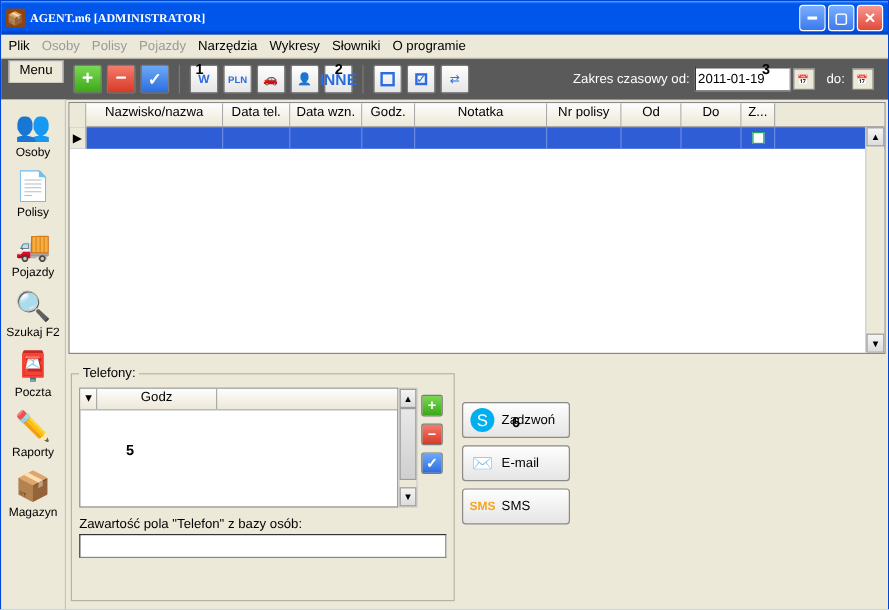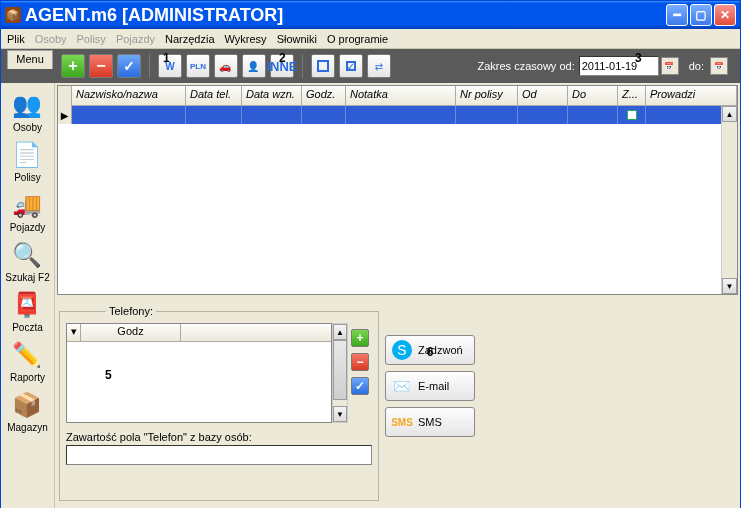--- a/index.html
+++ b/index.html
@@ -1,20 +1,20 @@
 <!DOCTYPE html>
 <html><head>
 <meta charset="utf-8">
 <style>
   * { box-sizing: border-box; margin: 0; padding: 0; }
   body { font-family: Tahoma, sans-serif; font-size: 11px; background: #fff; overflow: hidden; }
   .window { width: 741px; height: 508px; border: 1px solid #0046d5; background: #ece9d8; position: relative; }
   .titlebar { height: 28px; background: linear-gradient(to bottom, #3a95ff 0%, #0055ea 8%, #0055ea 85%, #003bb8 100%); display: flex; align-items: center; padding: 0 4px; color: #fff; font-weight: bold; }
   .titlebar-icon { width: 16px; height: 16px; background: #8b4513; border-radius: 2px; margin-right: 4px; display:inline-flex;align-items:center;justify-content:center; }
-  .titlebar-title { flex: 1; font-size: 18px; }
+  .titlebar-title { flex: 1; font-size: 10px; font-family: Liberation Serif, serif; }
   .titlebar-btns { display: flex; gap: 2px; }
   .titlebar-btn { width: 22px; height: 22px; background: linear-gradient(to bottom, #7aaeff, #3b7aed); border: 1px solid #fff; border-radius: 3px; display:flex; align-items:center; justify-content:center; color:#fff; font-weight:bold; font-size:12px; cursor:pointer; }
   .titlebar-btn.close { background: linear-gradient(to bottom, #f79791, #e14a3c); }
   .menubar { height: 20px; background: #ece9d8; display:flex; align-items:center; padding: 0 6px; gap: 10px; border-bottom: 1px solid #c8c5b4; }
   .menubar-item { cursor:pointer; color:#000; }
   .menubar-item.disabled { color:#9a9a9a; cursor:default; }
   .darkbar { height: 34px; background: #5a5a5a; display:flex; align-items:center; padding-left:60px; padding-right:6px; }
   .menu-tab { position:absolute; left:6px; top:49px; width:46px; height:19px; background:#ece9d8; border:1px solid #a0a0a0; border-bottom:none; text-align:center; line-height:17px; font-size:11px; }
   .tb-group { display:flex; gap:4px; margin-right:8px; padding-right:8px; border-right:1px solid #7a7a7a; }
   .tb-group.noborder { border-right:none; }
@@ -28,31 +28,31 @@
   .range-to { color:#fff; margin:0 4px; }
   .hint-num { position:absolute; font-weight:bold; font-size:12px; color:#000; z-index:50; }
   .body-area { position:relative; height:426px; }
   .sidebar { position:absolute; left:0; top:0; bottom:0; width:54px; background:#ece9d8; border-right:1px solid #c8c5b4; display:flex; flex-direction:column; align-items:center; padding-top:4px; gap:2px; }
   .side-item { width:48px; display:flex; flex-direction:column; align-items:center; cursor:pointer; padding:2px 0; }
   .side-icon { width:32px; height:32px; display:flex;align-items:center;justify-content:center; font-size:24px; }
   .side-label { font-size:10px; margin-top:1px; text-align:center; }
   .main { position:absolute; left:54px; right:0; top:0; bottom:0; display:flex; flex-direction:column; }
   .grid-area { flex:0 0 210px; background:#fff; border:1px solid #888; margin:2px 2px 0 2px; position:relative; overflow:hidden; }
   .grid-header { display:flex; height:20px; background:#ece9d8; border-bottom:1px solid #aaa; }
-  .grid-col { border-right:1px solid #aaa; padding:2px 4px; text-align:left; white-space:nowrap; overflow:hidden; font-size:11px; background:linear-gradient(to bottom,#fdfdfc,#ece9d8);font-style:italic; }
+  .grid-col { border-right:1px solid #aaa; padding:2px 4px; text-align:center; white-space:nowrap; overflow:hidden; font-size:11px; background:linear-gradient(to bottom,#fdfdfc,#ece9d8); }
   .grid-row { display:flex; height:18px; background:#2f5dd5; color:#fff; }
   .grid-cell { border-right:1px solid #6a8ae0; }
   .row-marker { width:14px; background:#ece9d8; border-right:1px solid #aaa; display:flex;align-items:center;justify-content:center; color:#000; font-size:10px; }
   .grid-vscroll { position:absolute; right:0; top:20px; bottom:0; width:16px; background:#ece9d8; border-left:1px solid #ccc; }
   .scroll-btn { height:16px; background:linear-gradient(to bottom,#f5f5f5,#dcdcdc); border:1px solid #9c9c9c; display:flex;align-items:center;justify-content:center;font-size:8px; }
   .scroll-thumb { background:linear-gradient(to bottom,#e8e8e8,#cfcfcf); border:1px solid #9c9c9c; height:60px; }
   .splitter { height:6px; background:#ece9d8; cursor:row-resize; }
   .bottom-area { flex:1; background:#ece9d8; padding:4px; display:flex; gap:6px; }
   fieldset { border:1px solid #b7b3a3; padding:6px; }
-  legend { font-size:11px; padding:0 3px;margin-left:40px; }
+  legend { font-size:11px; padding:0 3px; }
   .telefony-box { width:320px; height:196px; position:relative; display:flex; flex-direction:column; }
   .phones-grid { flex:0 0 100px; display:flex; }
   .phones-table { flex:1; background:#fff; border:1px solid #888; }
   .phones-header { display:flex; height:18px; background:linear-gradient(to bottom,#fdfdfc,#ece9d8); border-bottom:1px solid #aaa; }
   .phones-col { border-right:1px solid #aaa; text-align:center; padding:1px 4px; font-size:11px; }
   .phones-vscroll { width:16px; background:#ece9d8; border:1px solid #ccc; display:flex; flex-direction:column; }
   .phones-ctrl { width:24px; display:flex; flex-direction:column; gap:6px; align-items:center; padding-top:6px; }
   .mini-btn { width:18px; height:18px; border:1px solid #7a7a7a; border-radius:2px; display:flex;align-items:center;justify-content:center; font-weight:bold; cursor:pointer; font-size:12px; }
   .mini-btn.green { background: linear-gradient(to bottom, #7ad853, #3ca81a); color:#fff; }
   .mini-btn.red { background: linear-gradient(to bottom, #f57b6c, #d83925); color:#fff; }
@@ -182,21 +182,20 @@
           <div class="row-marker" style="height:20px"></div>
           <div class="grid-col" style="width:114px">Nazwisko/nazwa</div>
           <div class="grid-col" style="width:56px">Data tel.</div>
           <div class="grid-col" style="width:60px">Data wzn.</div>
           <div class="grid-col" style="width:44px">Godz.</div>
           <div class="grid-col" style="width:110px">Notatka</div>
           <div class="grid-col" style="width:62px">Nr polisy</div>
           <div class="grid-col" style="width:50px">Od</div>
           <div class="grid-col" style="width:50px">Do</div>
           <div class="grid-col" style="width:28px">Z...</div>
-          <div class="grid-col" style="flex:1">Prowadzi</div>
         </div>
         <div class="grid-row">
           <div class="row-marker">▶</div>
           <div class="grid-cell" style="width:114px"></div>
           <div class="grid-cell" style="width:56px"></div>
           <div class="grid-cell" style="width:60px"></div>
           <div class="grid-cell" style="width:44px"></div>
           <div class="grid-cell" style="width:110px"></div>
           <div class="grid-cell" style="width:62px"></div>
           <div class="grid-cell" style="width:50px"></div>

